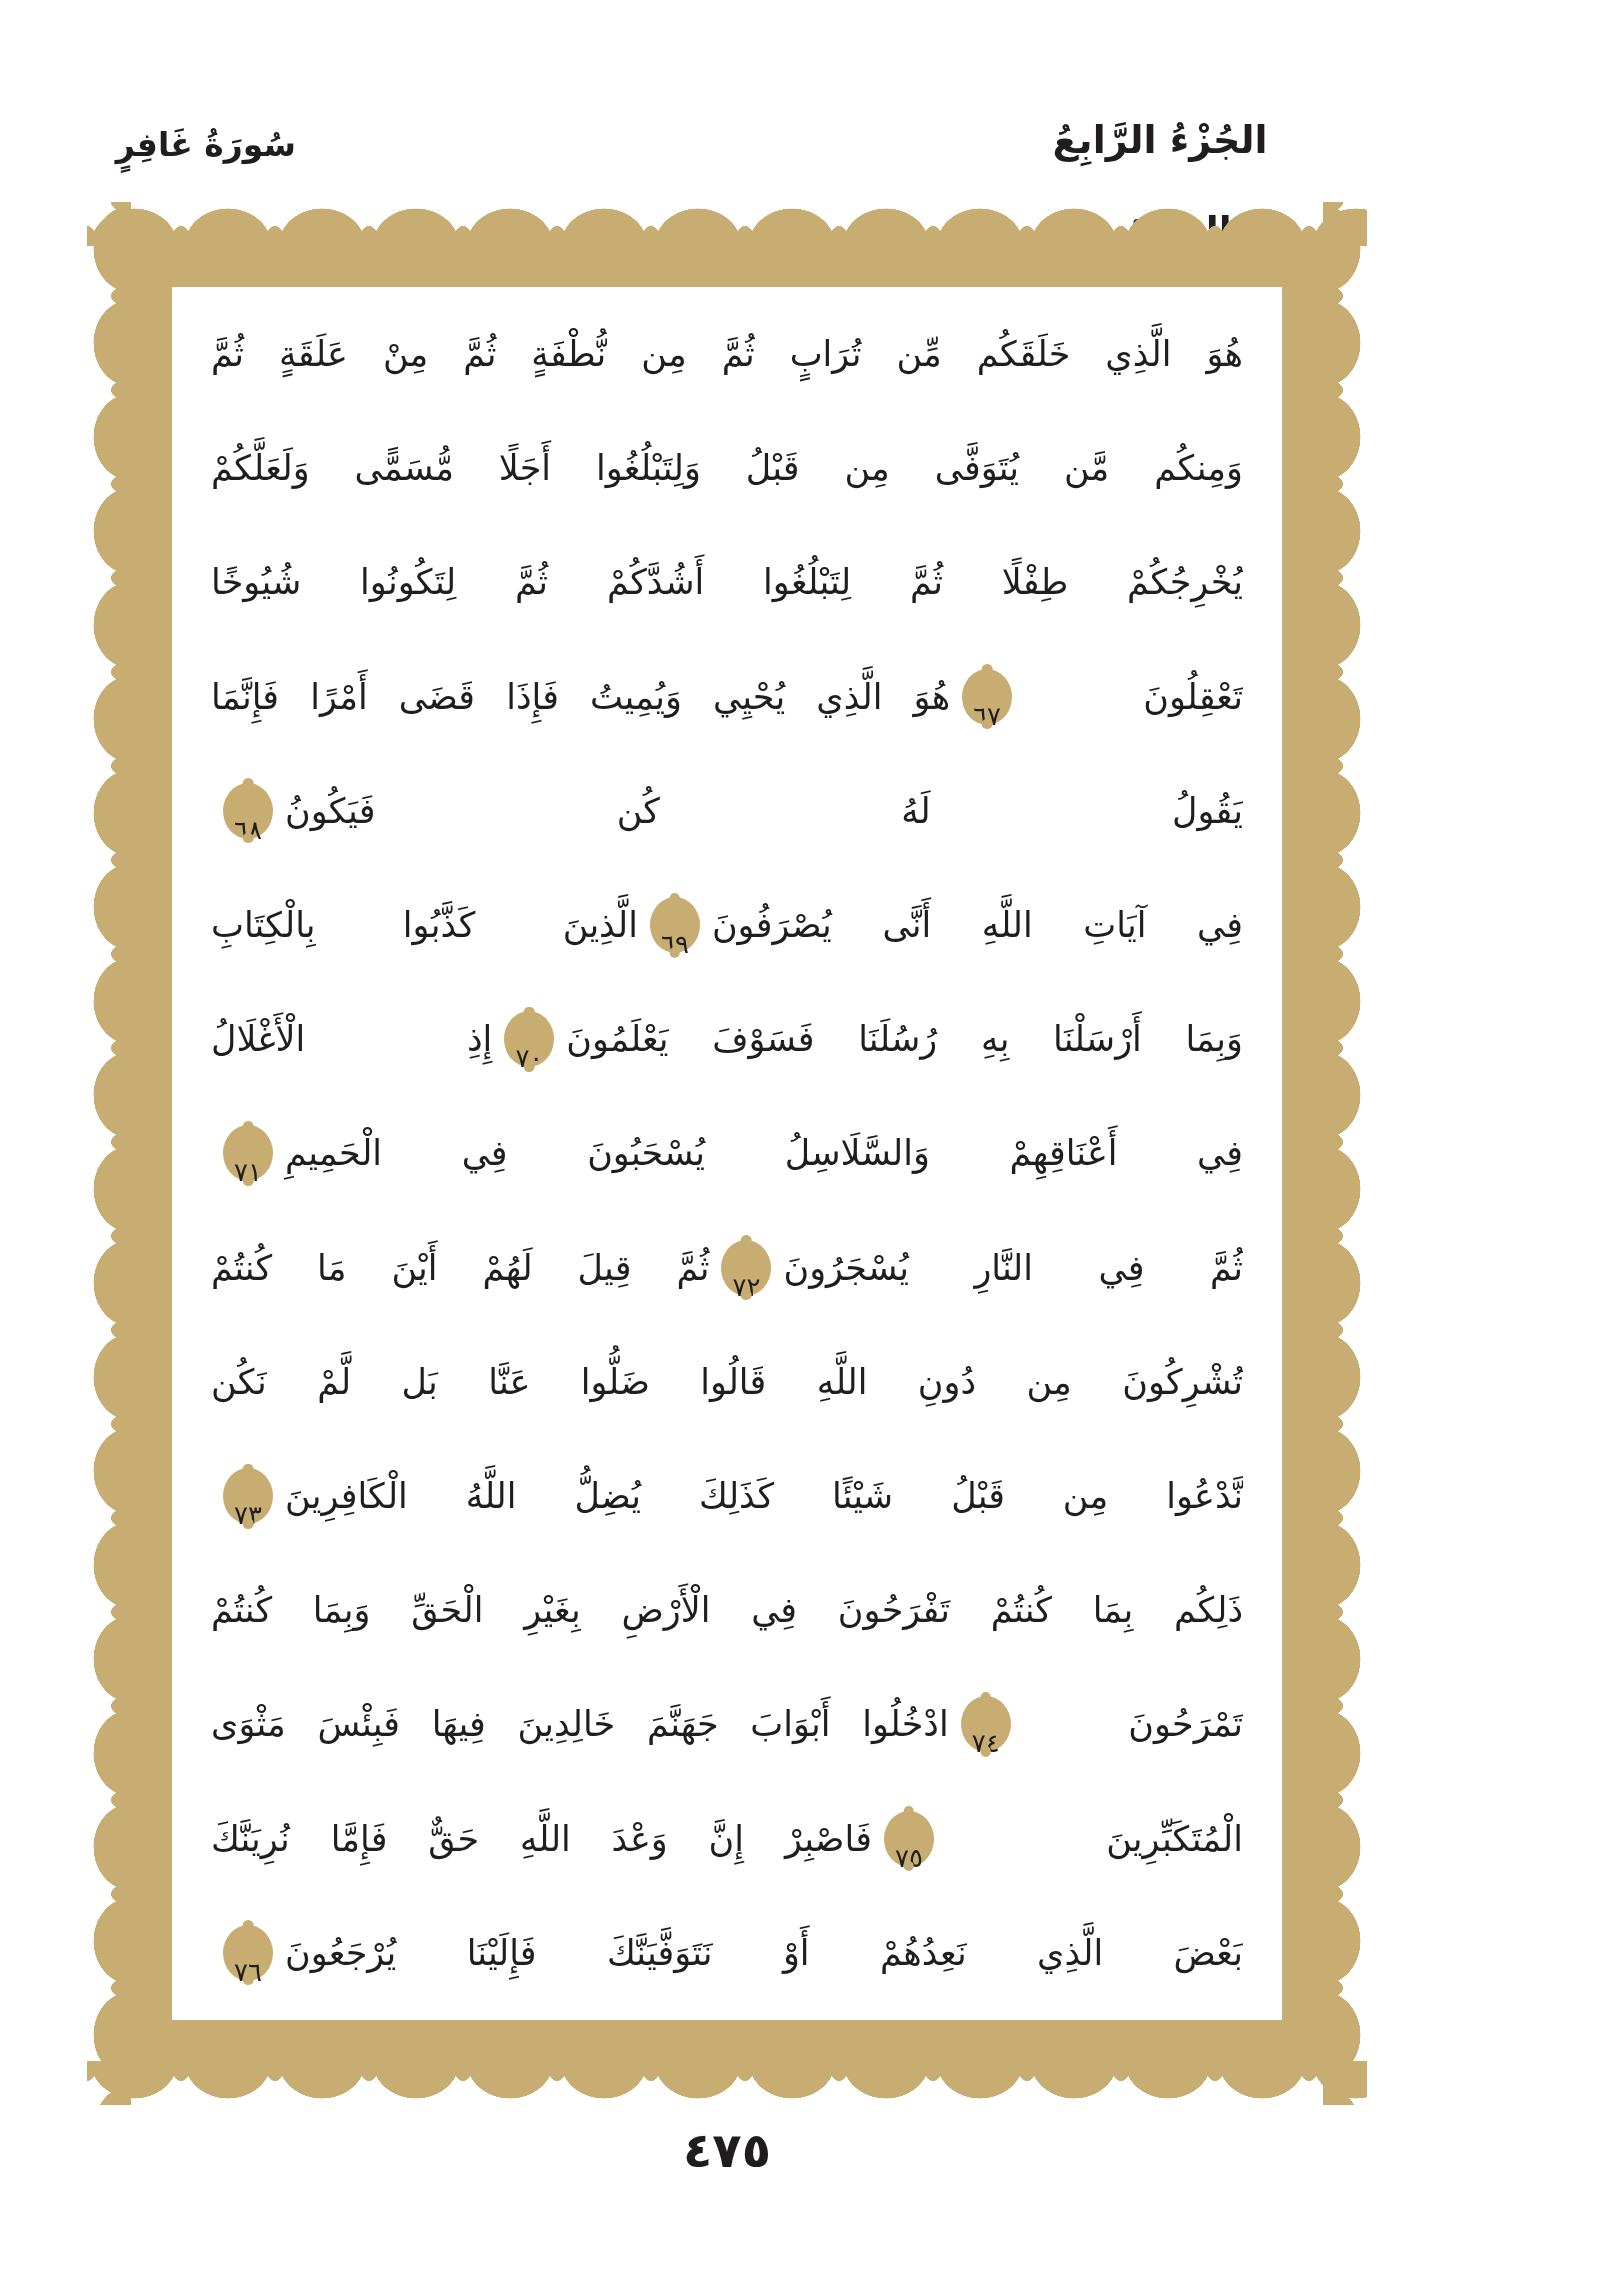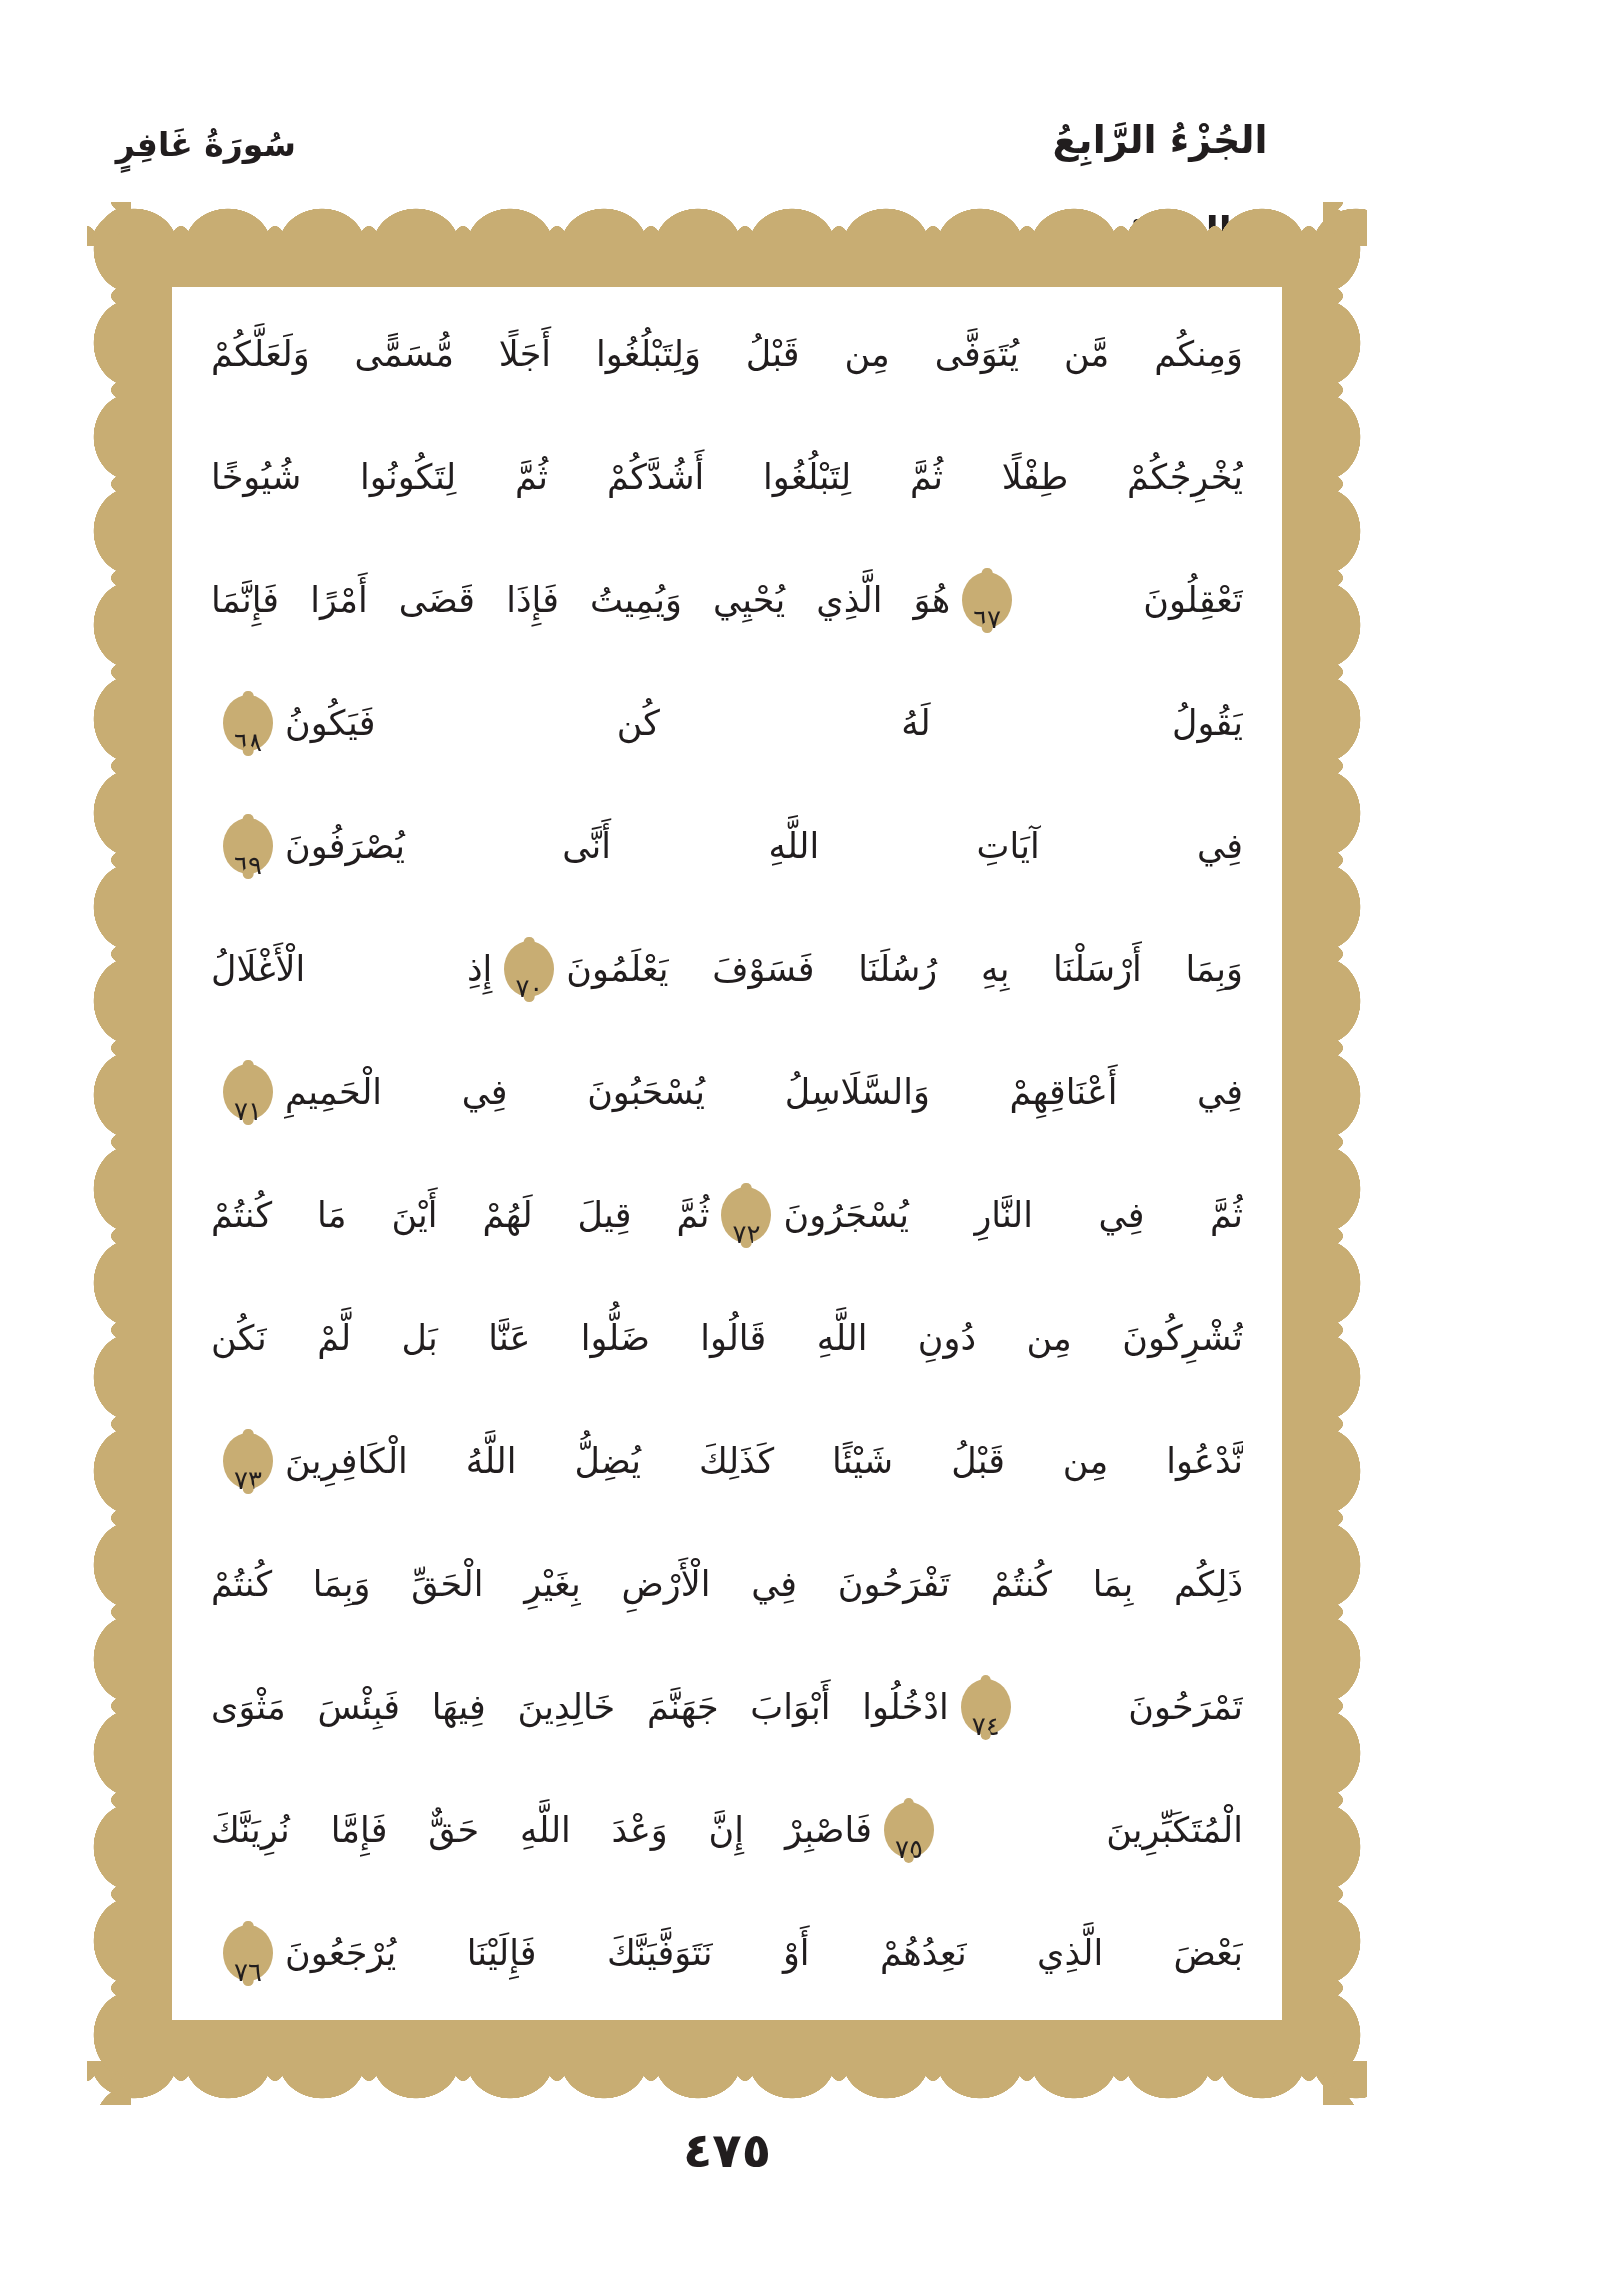--- a/index.html
+++ b/index.html
@@ -116,20 +116,23 @@
 
   <div class="frame">
     <div class="edge edge-top"></div>
     <div class="edge edge-bottom"></div>
     <div class="edge edge-left"></div>
     <div class="edge edge-right"></div>
     <div class="band"></div>
     <div class="inner"></div>
     <div class="lines">
         <div class="line">
+          <span class="seg">هُوَ الَّذِي خَلَقَكُم مِّن تُرَابٍ ثُمَّ مِن نُّطْفَةٍ ثُمَّ مِنْ عَلَقَةٍ ثُمَّ</span>
+        </div>
+        <div class="line">
           <span class="seg">وَمِنكُم مَّن يُتَوَفَّى مِن قَبْلُ وَلِتَبْلُغُوا أَجَلًا مُّسَمًّى وَلَعَلَّكُمْ</span>
         </div>
         <div class="line">
           <span class="seg">يُخْرِجُكُمْ طِفْلًا ثُمَّ لِتَبْلُغُوا أَشُدَّكُمْ ثُمَّ لِتَكُونُوا شُيُوخًا</span>
         </div>
         <div class="line">
           <span class="seg">تَعْقِلُونَ</span>
           <span class="aya">
             <span class="aya-num">٦٧</span>
           </span>
@@ -139,20 +142,21 @@
           <span class="seg">يَقُولُ لَهُ كُن فَيَكُونُ</span>
           <span class="aya">
             <span class="aya-num">٦٨</span>
           </span>
         </div>
         <div class="line">
           <span class="seg">فِي آيَاتِ اللَّهِ أَنَّى يُصْرَفُونَ</span>
           <span class="aya">
             <span class="aya-num">٦٩</span>
           </span>
+          <span class="seg">الَّذِينَ كَذَّبُوا بِالْكِتَابِ</span>
         </div>
         <div class="line">
           <span class="seg">وَبِمَا أَرْسَلْنَا بِهِ رُسُلَنَا فَسَوْفَ يَعْلَمُونَ</span>
           <span class="aya">
             <span class="aya-num">٧٠</span>
           </span>
           <span class="seg">إِذِ الْأَغْلَالُ</span>
         </div>
         <div class="line">
           <span class="seg">فِي أَعْنَاقِهِمْ وَالسَّلَاسِلُ يُسْحَبُونَ فِي الْحَمِيمِ</span>

